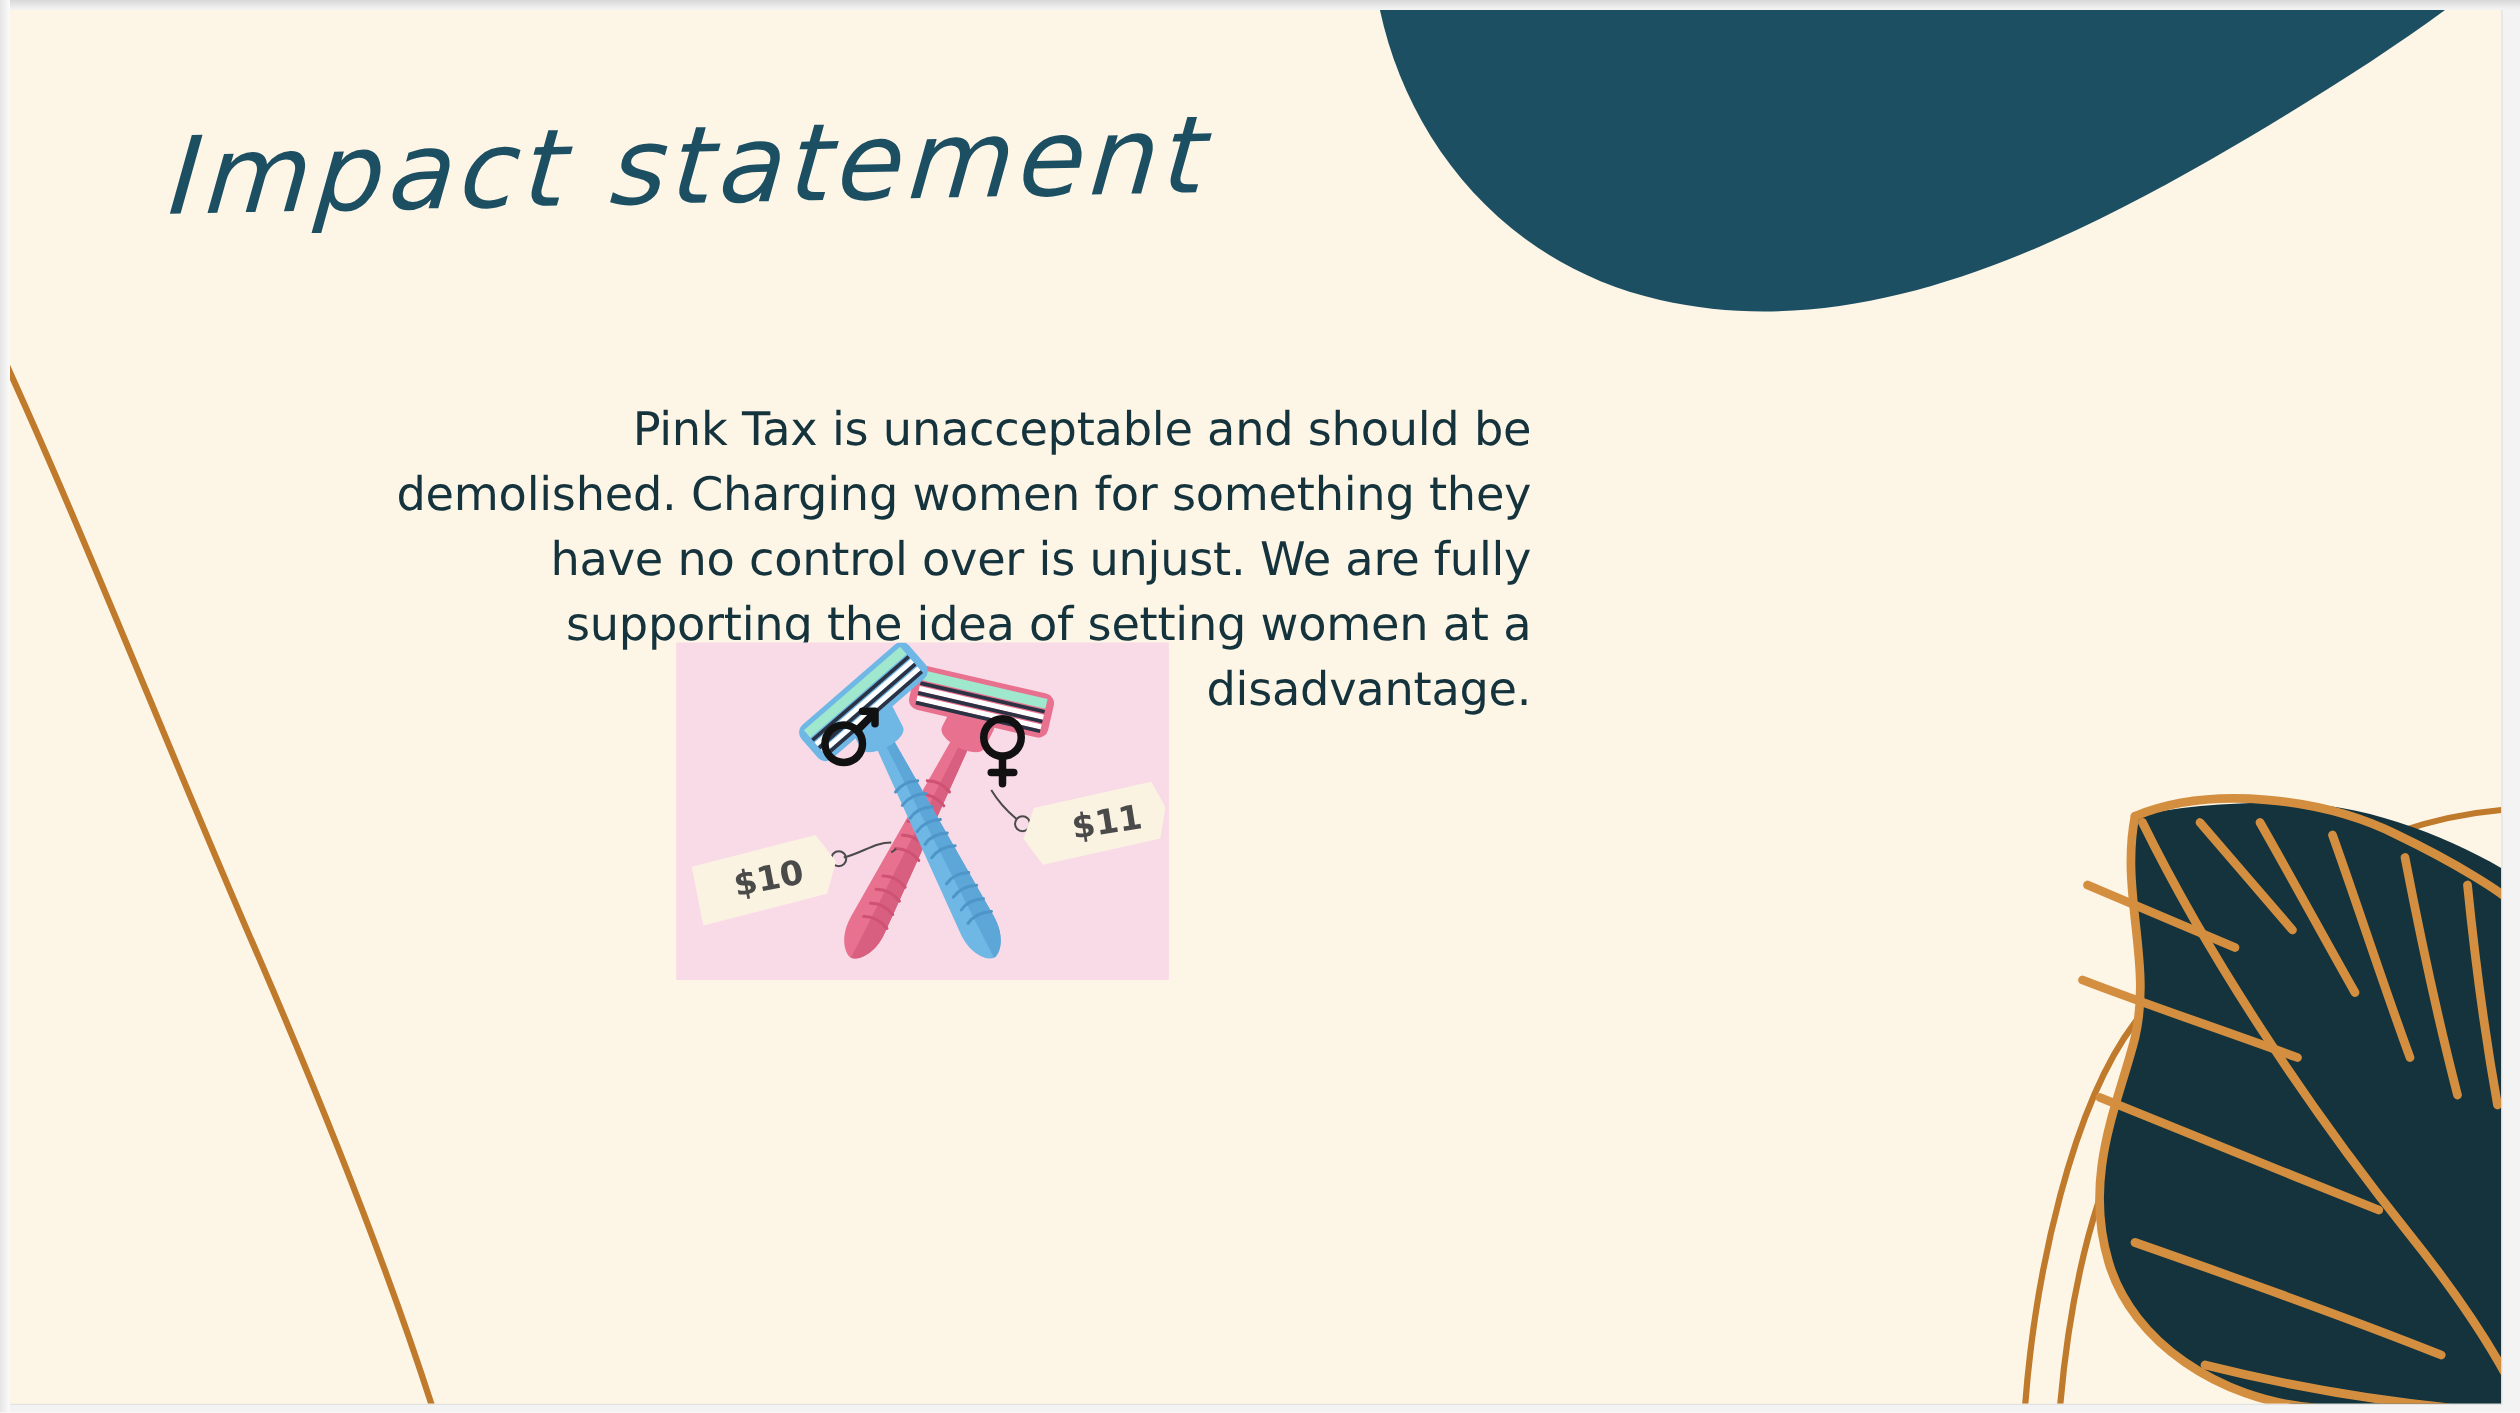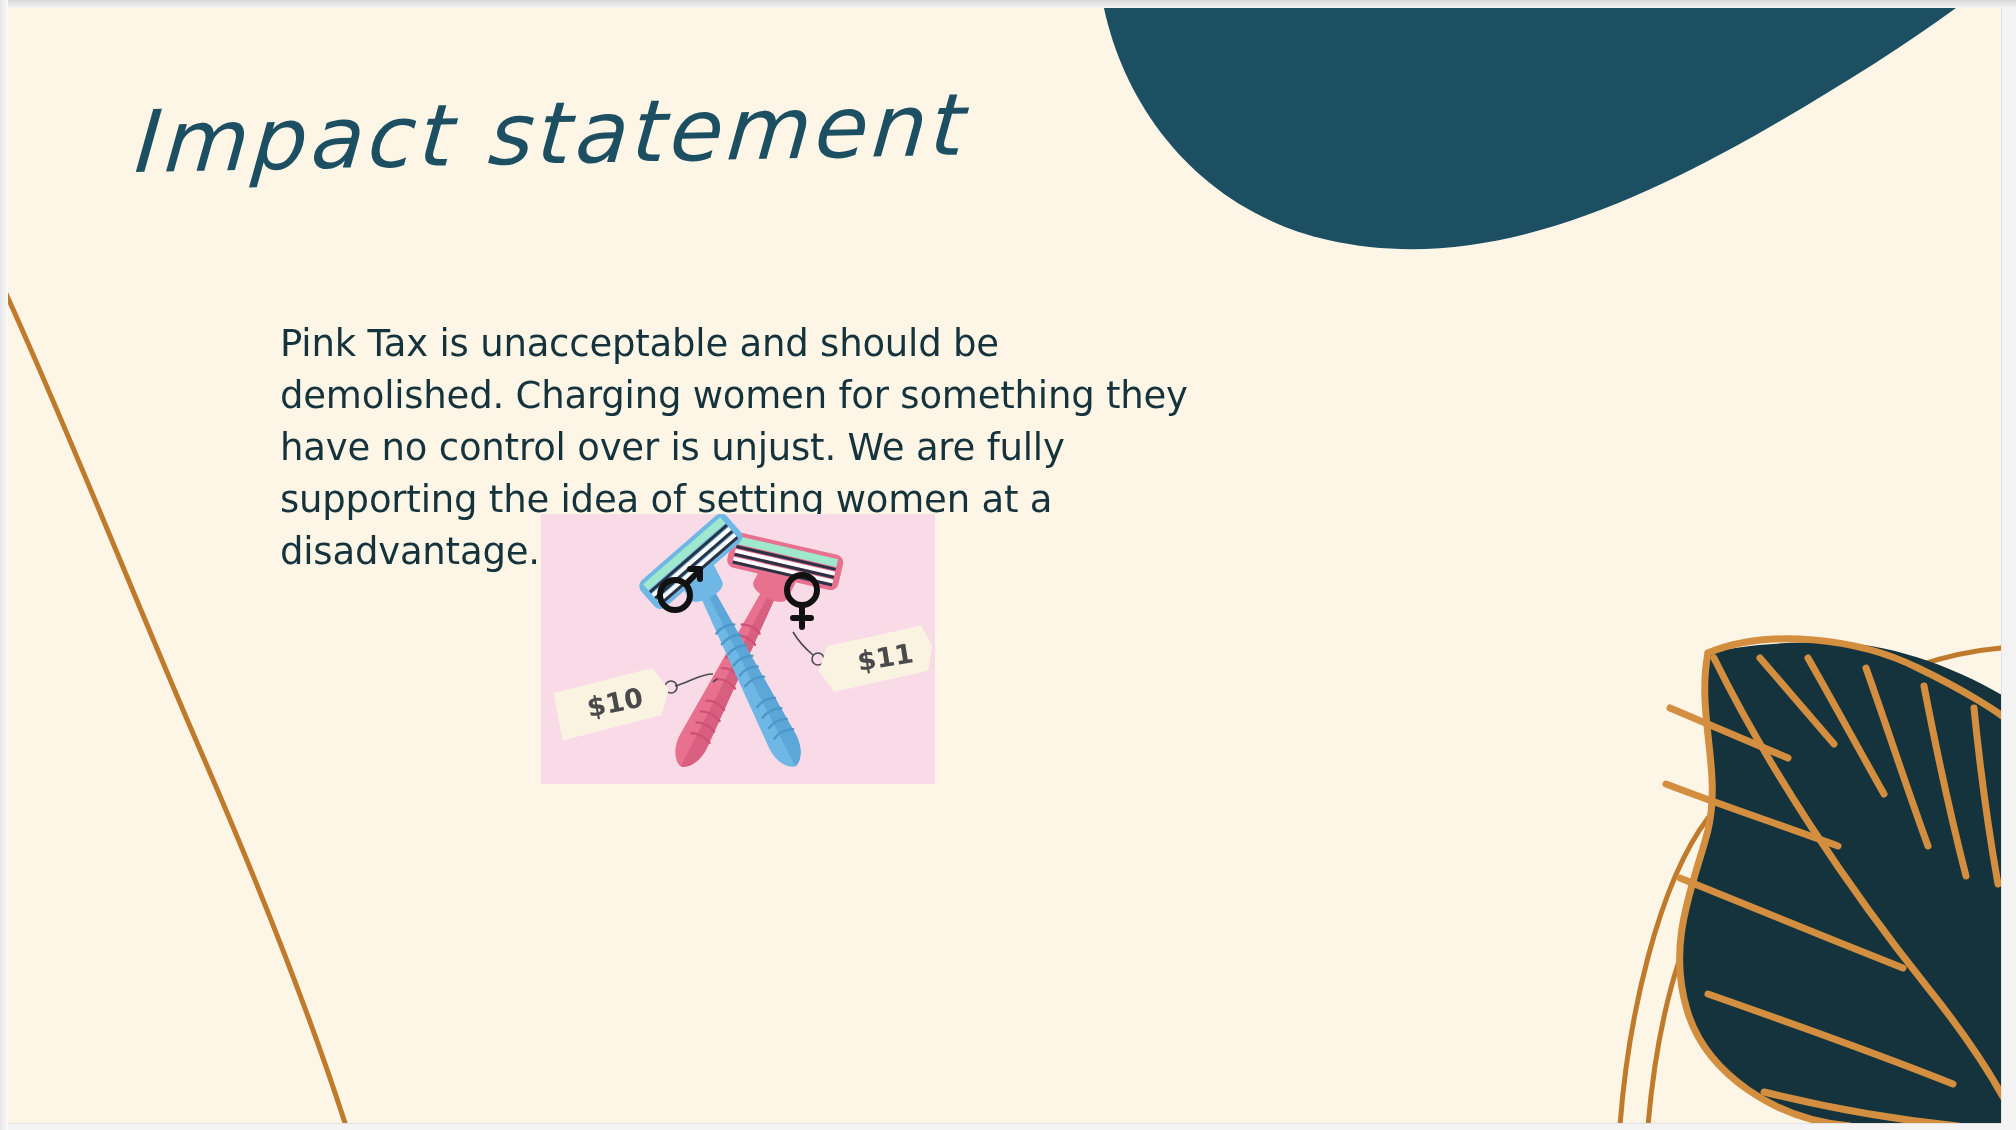--- a/index.html
+++ b/index.html
@@ -75,20 +75,21 @@
   .body-text {
     position: absolute;
     left: 272px;
     top: 310px;
     width: 945px;
     font-family: "DejaVu Sans", sans-serif;
     font-size: 37px;
     line-height: 52px;
     color: #15333c;
     letter-spacing: -0.2px;
+    text-align: right;
   }
 
   
   .picture {
     position: absolute;
     left: 533px;
     top: 506px;
     width: 394px;
     height: 270px;
     background: #f9dbe8;

